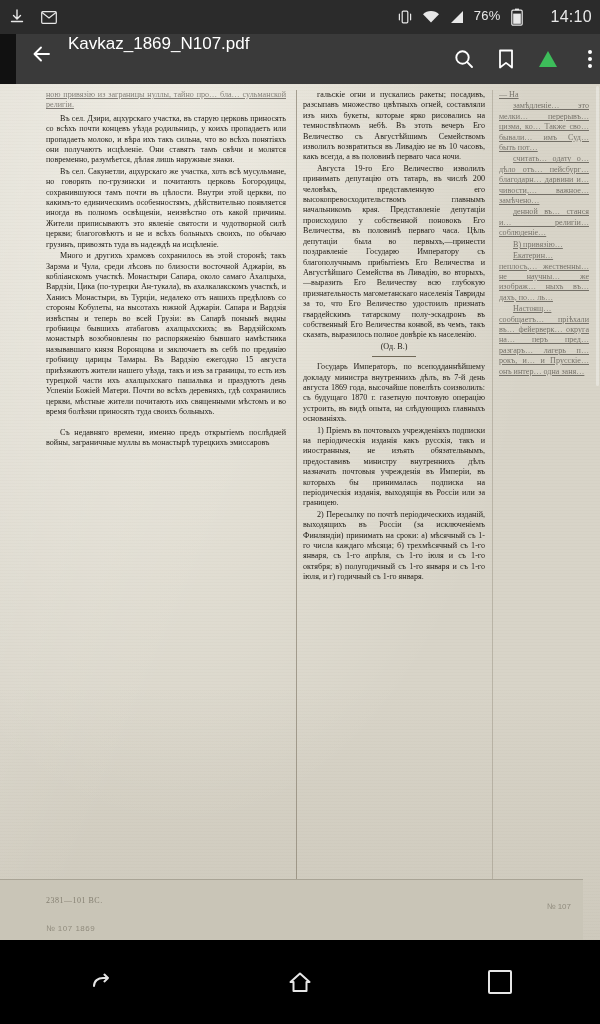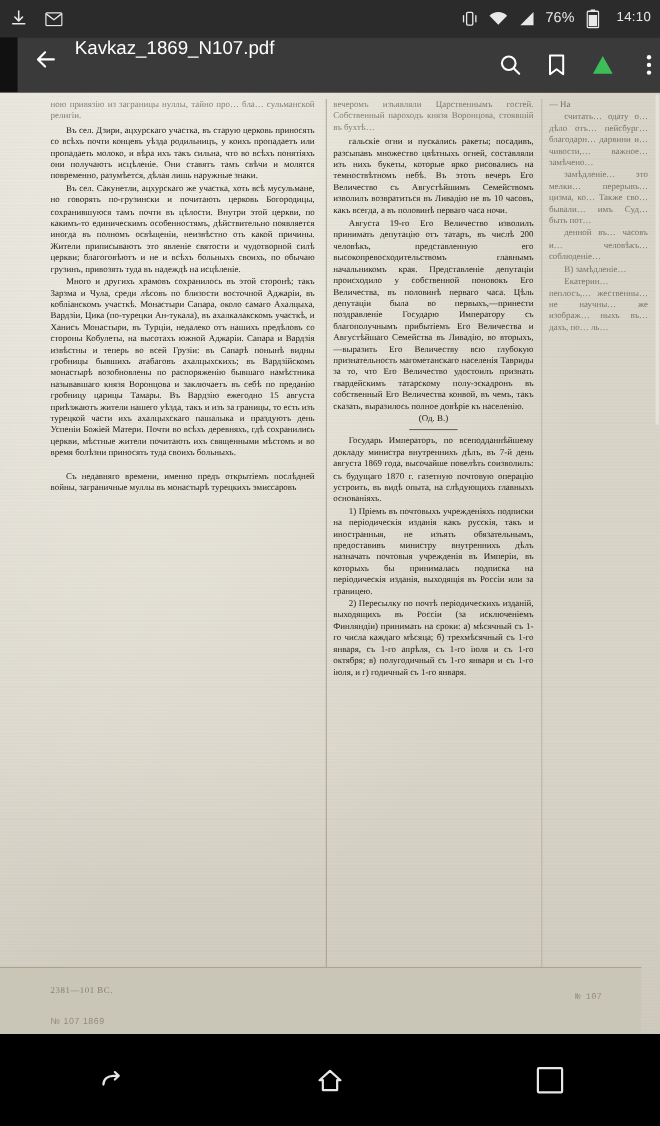--- a/index.html
+++ b/index.html
@@ -53,22 +53,22 @@
     align-items: center;
     justify-content: center;
     width: 18px; height: 18px;
     color: #e8e8e8;
   }
   .sb-battery-text {
     font-size: 13px;
     letter-spacing: 0.2px;
   }
   .sb-clock {
-    font-size: 12px;
-    margin-left: 4px;
+    font-size: 16px;
+    margin-left: 16px;
     letter-spacing: 0.3px;
   }
 
   
   .toolbar {
     position: absolute;
     top: 34px; left: 16px;
     width: 600px;
     height: 50px;
     background: #3a3a3a;
@@ -196,21 +196,21 @@
   }
   .rule {
     border: 0;
     border-top: 1px solid #6f6857;
     width: 44px;
     margin: 4px auto 5px auto;
   }
   .blur {
     filter: blur(.35px);
   }
-  .fade { opacity: .55; }
+  .fade { opacity: .55; text-decoration: underline; }
   .fade2 { opacity: .38; }
 
   
   .pagefoot {
     position: absolute;
     left: 0; bottom: 0;
     width: 583px;
     height: 60px;
     background: #c9c5b7;
     border-top: 1px solid #a8a395;
@@ -229,22 +229,22 @@
     position: absolute;
     left: 46px; top: 44px;
     font-family: Liberation Sans, sans-serif;
     font-size: 8px;
     color: #4a4436;
     opacity: .45;
     letter-spacing: .5px;
   }
   .pagefoot .pf-right {
     position: absolute;
-    right: 36px; top: 22px;
-    font-family: Liberation Mono, monospace;
+    right: 12px; top: 22px;
+    font-family: Liberation Sans, sans-serif;
     font-size: 8px;
     color: #4a4436;
     opacity: .45;
   }
   .scrollbar {
     position: absolute;
     right: 1px; top: 2px;
     width: 3px; height: 300px;
     background: rgba(255,255,255,.35);
     border-radius: 2px;
@@ -364,37 +364,37 @@
 
         <div class="col c1">
           <div class="topcut blur fade">ною привязію из заграницы нуллы, тайно про… бла… сульманской религіи.</div>
           <p>Въ сел. Дзири, ацхурскаго участка, въ старую церковь приносять со всѣхъ почти концевъ уѣзда родильницъ, у коихъ пропадаетъ или пропадаеть молоко, и вѣра ихъ такъ сильна, что во всѣхъ понятіяхъ они получаютъ исцѣленіе. Они ставятъ тамъ свѣчи и молятся повременно, разумѣется, дѣлая лишь наружные знаки.</p>
           <p>Въ сел. Сакунетли, ацхурскаго же участка, хоть всѣ мусульмане, но говорять по-грузински и почитають церковь Богородицы, сохранившуюся тамъ почти въ цѣлости. Внутри этой церкви, по какимъ-то единическимъ особенностямъ, дѣйствительно появляется иногда въ полномъ освѣщеніи, неизвѣстно оть какой причины. Жители приписываютъ это явленіе святости и чудотворной силѣ церкви; благоговѣютъ и не и всѣхъ больныхъ своихъ, по обычаю грузинъ, привозять туда въ надеждѣ на исцѣленіе.</p>
           <p>Много и другихъ храмовъ сохранилось въ этой сторонѣ; такъ Зарзма и Чула, среди лѣсовъ по близости восточной Аджаріи, въ кобліанскомъ участкѣ. Монастыри Сапара, около самаго Ахалцыха, Вардзіи, Цика (по-турецки Ан-тукала), въ ахалкалакскомъ участкѣ, и Ханисъ Монастыри, въ Турціи, недалеко отъ нашихъ предѣловъ со стороны Кобулеты, на высотахъ южной Аджаріи. Сапара и Вардзія извѣстны и теперь во всей Грузіи: въ Сапарѣ понынѣ видны гробницы бывшихъ атабаговъ ахалцыхскихъ; въ Вардзійскомъ монастырѣ возобновлены по распоряженію бывшаго намѣстника называвшаго князя Воронцова и заключаетъ въ себѣ по преданію гробницу царицы Тамары. Въ Вардзію ежегодно 15 августа приѣзжаютъ жители нашего уѣзда, такъ и изъ за границы, то есть изъ турецкой части ихъ ахалцыхскаго пашалыка и праздуютъ день Успеніи Божіей Матери. Почти во всѣхъ деревняхъ, гдѣ сохранились церкви, мѣстные жители почитають ихъ священными мѣстомъ и во время болѣзни приносять туда своихъ больныхъ.</p>
           <p style="margin-top:10px">Съ недавняго времени, именно предъ открытіемъ послѣдней войны, заграничные муллы въ монастырѣ турецкихъ эмиссаровъ</p>
         </div>
 
         <div class="col c2">
-          <div class="topcut blur fade">вечеромъ изъявляли Царственнымъ гостей. Собственный пароходъ князя Воронцова, стоявшій въ бухтѣ…</div>
           <p>гальскіе огни и пускались ракеты; посадивъ, разсыпавъ множество цвѣтныхъ огней, составляли изъ нихъ букеты, которые ярко рисовались на темноствѣтномъ небѣ. Въ этоть вечеръ Его Величество съ Августѣйшимъ Семействомъ изволилъ возвратиться въ Ливадію не въ 10 часовъ, какъ всегда, а въ половинѣ перваго часа ночи.</p>
           <p>Августа 19-го Его Величество изволилъ принимать депутацію отъ татаръ, въ числѣ 200 человѣкъ, представленную его высокопревосходительствомъ главнымъ начальникомъ края. Представленіе депутаціи происходило у собственной поновокъ Его Величества, въ половинѣ перваго часа. Цѣль депутаціи была во первыхъ,—принести поздравленіе Государю Императору съ благополучнымъ прибытіемъ Его Величества и Августѣйшаго Семейства въ Ливадію, во вторыхъ,—выразить Его Величеству всю глубокую признательность магометанскаго населенія Тавриды за то, что Его Величество удостоилъ признать гвардейскимъ татарскому полу-эскадронъ въ собственный Его Величества конвой, въ чемъ, такъ сказать, выразилось полное довѣріе къ населенію.</p>
           <p class="right">(Од. В.)</p>
           <hr class="rule">
           <p>Государь Императоръ, по всеподданнѣйшему докладу министра внутреннихъ дѣлъ, въ 7-й день августа 1869 года, высочайше повелѣть соизволилъ: съ будущаго 1870 г. газетную почтовую операцію устроить, въ видѣ опыта, на слѣдующихъ главныхъ основаніяхъ.</p>
           <p>1) Пріемъ въ почтовыхъ учрежденіяхъ подписки на періодическія изданія какъ русскія, такъ и иностранныя, не изъять обязательнымъ, предоставивъ министру внутреннихъ дѣлъ назначать почтовыя учрежденія въ Имперіи, въ которыхъ бы принималась подписка на періодическія изданія, выходящія въ Россіи или за границею.</p>
           <p>2) Пересылку по почтѣ періодическихъ изданій, выходящихъ въ Россіи (за исключеніемъ Финляндіи) принимать на сроки: а) мѣсячный съ 1-го числа каждаго мѣсяца; б) трехмѣсячный съ 1-го января, съ 1-го апрѣля, съ 1-го іюля и съ 1-го октября; в) полугодичный съ 1-го января и съ 1-го іюля, и г) годичный съ 1-го января.</p>
         </div>
 
         <div class="col c3 fade blur">
           <p class="noind">— На</p>
+          <p>замѣдленіе… это мелки… перерывъ… цизма, ко… Также сво… бывали… имъ Суд… быть пот…</p>
           <p>считать… одату о… дѣло отъ… пейсбург… благодарн… дарвини и… чивости,… важное… замѣчено…</p>
-          <p>замѣдленіе… это мелки… перерывъ… цизма, ко… Также сво… бывали… имъ Суд… быть пот…</p>
-          <p>денной въ… часовъ и… человѣкъ… соблюденіе…</p>
-          <p>В) замѣдленіе…</p>
+          <p>денной въ… станся и… религіи… соблюденіе…</p>
+          <p>В) привязію…</p>
           <p>Екатерин… пеплосъ,… жественны… не научны… же изображ… ныхъ въ… дахъ, по… ль…</p>
+          <p>Настоящ… сообщаетъ… пріѣхали въ… фейерверк… округа на… перъ пред… разгаръ… лагерь п… рокъ, и… и Прусскіе… онъ интер… одна заня…</p>
         </div>
       </div>
 
       <div class="scrollbar"></div>
 
       <div class="pagefoot">
         <div class="pf-text blur fade2">2381—101 ВС.</div>
         <div class="pf-text2 blur fade2">№ 107  1869</div>
         <div class="pf-right blur fade2">№ 107</div>
       </div>

